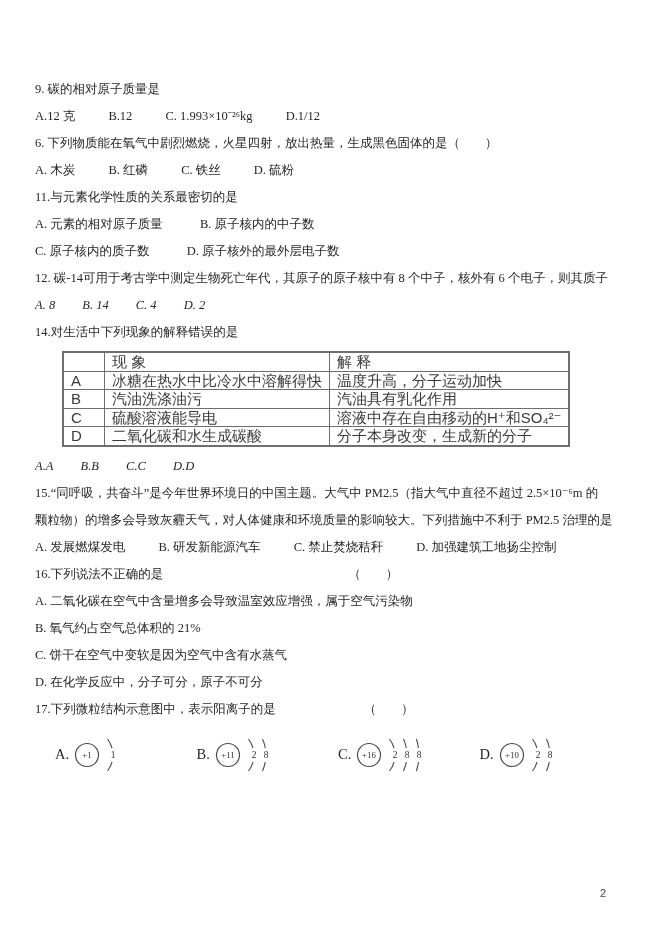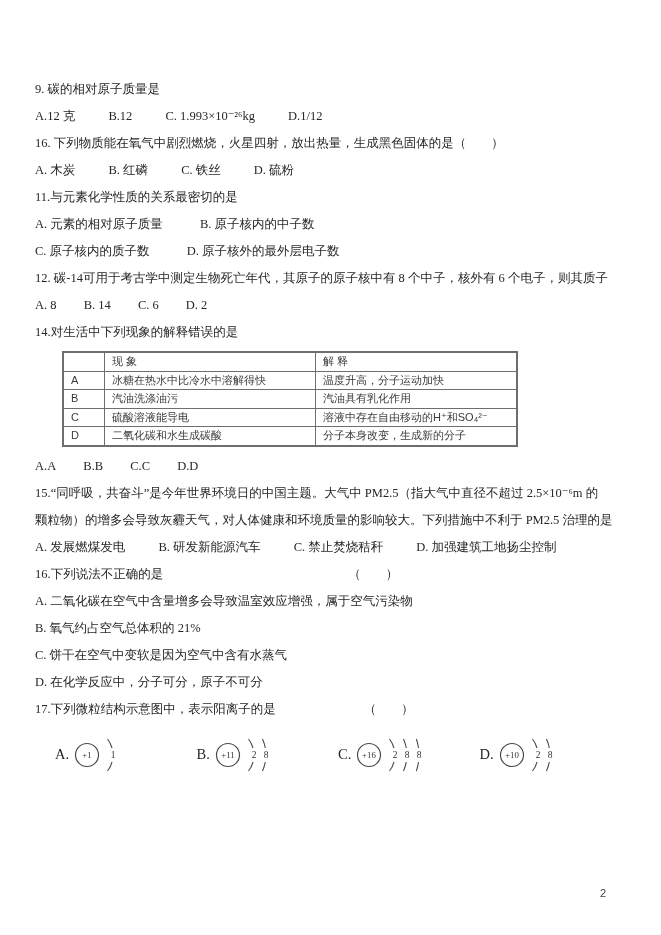--- a/index.html
+++ b/index.html
@@ -3,32 +3,32 @@
 <meta charset="utf-8">
 <style>
   html,body{margin:0;padding:0;}
   body{
     width:661px;height:935px;background:#ffffff;position:relative;
     font-family:"Liberation Serif","DejaVu Serif",serif;
     color:#262626;overflow:hidden;
   }
   .doc{padding:76px 40px 0 35px;}
   .line{font-size:12.5px;line-height:27px;white-space:nowrap;}
-  .opts .opt{margin-right:30px;}
-  .opts-tight .opt{margin-right:24px;}
+  .opts .opt{margin-right:30px;font-family:Liberation Serif, serif;}
+  .opts-tight .opt{margin-right:24px;font-style:italic;}
   .opts-wide .opt{margin-right:34px;}
   .paren-16{margin-left:182px;}
   .paren-17{margin-left:85px;}
   table.q-table{
     border-collapse:collapse;margin:5px 0 6px 27px;
     font-family:"Liberation Sans","DejaVu Sans",sans-serif;
   }
   table.q-table{border:2px solid #6e6e6e;}
   .q-table td{
-    border:1px solid #6e6e6e;font-size:11px;line-height:17.5px;
+    border:1px solid #6e6e6e;font-size:15px;line-height:17.5px;
     padding:0 7px;white-space:nowrap;color:#3a3a3a;
   }
   .q-table td.c0{width:26px;}
   .q-table td.c1{width:196px;}
   .q-table td.c2{width:186px;margin-left:43px;}
   .diagrams{display:flex;align-items:center;margin-top:2px;height:60px;}
   .diagram{display:flex;align-items:center;width:143px;}
   .diagram:first-child{margin-left:20px;}
   .dlabel{font-size:14.5px;margin-right:2px;}
   .dsvg{display:inline-block;height:58px;}
@@ -43,21 +43,21 @@
 <div class="doc">
 
   <div class="line">9. 碳的相对原子质量是</div>
   <div class="line opts">
     <span class="opt">A.12 克</span>
     <span class="opt">B.12</span>
     <span class="opt">C. 1.993×10⁻²⁶kg</span>
     <span class="opt">D.1/12</span>
   </div>
 
-  <div class="line">16. 下列物质能在氧气中剧烈燃烧，火星四射，放出热量，生成黑色固体的是（　　）</div>
+  <div class="line">6. 下列物质能在氧气中剧烈燃烧，火星四射，放出热量，生成黑色固体的是（　　）</div>
   <div class="line opts">
     <span class="opt">A. 木炭</span>
     <span class="opt">B. 红磷</span>
     <span class="opt">C. 铁丝</span>
     <span class="opt">D. 硫粉</span>
   </div>
 
   <div class="line">11.与元素化学性质的关系最密切的是</div>
   <div class="line opts-wide">
     <span class="opt">A. 元素的相对原子质量</span>
@@ -65,21 +65,21 @@
   </div>
   <div class="line opts-wide">
     <span class="opt">C. 原子核内的质子数</span>
     <span class="opt">D. 原子核外的最外层电子数</span>
   </div>
 
   <div class="line">12. 碳-14可用于考古学中测定生物死亡年代，其原子的原子核中有 8 个中子，核外有 6 个电子，则其质子</div>
   <div class="line opts-tight">
     <span class="opt">A. 8</span>
     <span class="opt">B. 14</span>
-    <span class="opt">C. 6</span>
+    <span class="opt">C. 4</span>
     <span class="opt">D. 2</span>
   </div>
 
 
   <div class="line">14.对生活中下列现象的解释错误的是</div>
   <table class="q-table">
     <tbody>
       <tr>
         <td class="c0"></td>
         <td class="c1">现 象</td>

